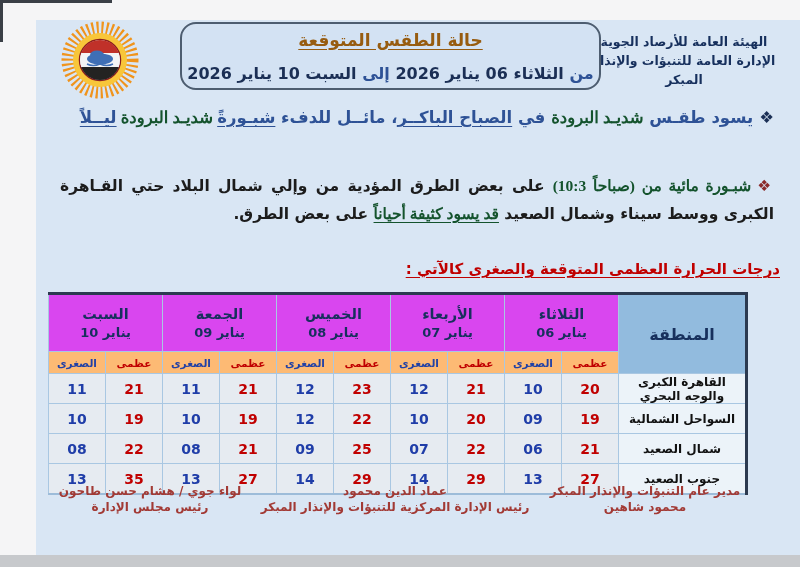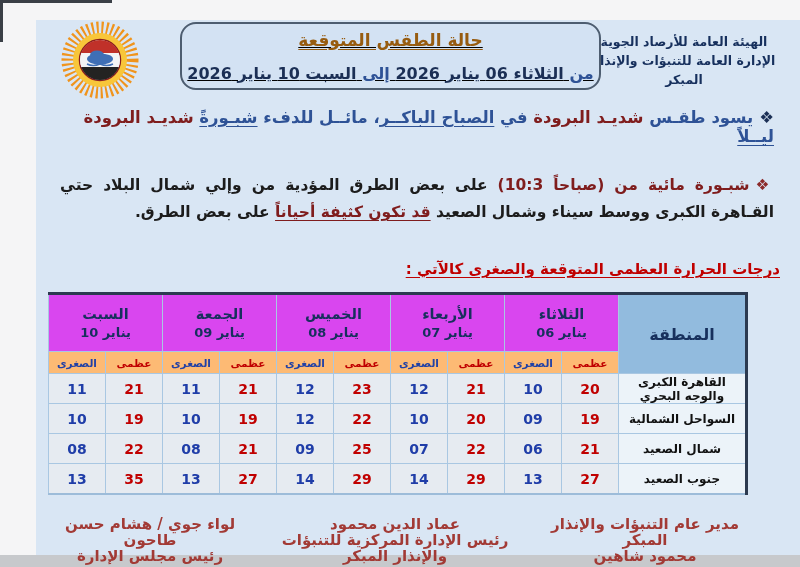--- a/index.html
+++ b/index.html
@@ -6,51 +6,51 @@
   body{width:800px;height:567px;background:#f5f5f6;font-family:"DejaVu Sans",sans-serif;overflow:hidden;}
   .stage{position:relative;width:800px;height:567px;background:#f5f5f6;}
   
   .edge-h{position:absolute;left:0;top:0;width:112px;height:3px;background:#3a3f46;}
   .edge-v{position:absolute;left:0;top:0;width:3px;height:42px;background:#3a3f46;}
   .bottom-strip{position:absolute;left:0;top:555px;width:800px;height:12px;background:#c7c9cc;}
   
   .doc{position:absolute;left:36px;top:20px;width:764px;height:535px;background:#d9e6f4;}
   
   .org-block{position:absolute;top:12px;right:10px;width:212px;text-align:center;color:#17305d;font-weight:bold;font-size:12.5px;line-height:19px;}
-  .title-box{position:absolute;left:144px;top:2px;width:417px;height:64px;border:2px solid #4d5d70;border-radius:16px;background:#d3e2f3;display:flex;flex-direction:column;align-items:center;justify-content:center;gap:14px;text-decoration:underline;}
+  .title-box{position:absolute;left:144px;top:2px;width:417px;height:64px;border:2px solid #4d5d70;border-radius:16px;background:#d3e2f3;display:flex;flex-direction:column;align-items:center;justify-content:center;gap:14px;}
   .title-line1{font-size:17px;font-weight:bold;color:#975c10;text-decoration:underline;text-underline-offset:3px;}
   .title-line2{font-size:16px;font-weight:bold;color:#1b2f55;}
   .logo{position:absolute;left:24px;top:0px;width:80px;height:80px;}
   
   .bullet{position:absolute;right:26px;left:24px;text-align:justify;font-weight:bold;}
   .bullet .marker{margin-left:6px;}
   #bullet-1{top:88px;font-size:16.5px;text-align:right;}
   #bullet-2{top:152px;font-size:15.5px;line-height:27px;}
   .table-heading{position:absolute;top:240px;right:20px;font-size:15px;font-weight:bold;color:#c00000;text-decoration:underline;text-underline-offset:3px;}
   
-  .c-blue{color:#2e5296;} .c-navy{color:#1b2f55;} .c-red{color:#7f1d1d;}
+  .c-blue{color:#2e5296;} .c-navy{color:#1b2f55;} .c-red{color:#14532d;font-family:Liberation Serif, serif;}
   .c-black{color:#1c1c1c;} .c-darkred{color:#8b2a2a;}
   .u{text-decoration:underline;text-underline-offset:3px;}
   
   .temps-wrap{position:absolute;left:12px;top:272px;width:700px;}
   table.temps{border-collapse:collapse;width:700px;table-layout:fixed;
     border-top:3px solid #2c3a50;border-right:3px solid #2c3a50;
     border-left:1px solid #8fb3d6;border-bottom:2px solid #9dbcd9;}
   table.temps th,table.temps td{border:1px solid #a9c7e2;text-align:center;vertical-align:middle;padding:0;}
   th.region-head{background:#92bbde;color:#17305d;font-size:16px;font-weight:bold;}
   th.day{height:56px;background:#d946ef;color:#17305d;font-weight:bold;}
   .day-name{font-size:14.5px;line-height:20px;}
   .day-date{font-size:13px;line-height:18px;}
   th.sub{height:21px;background:#fdba74;font-size:10.5px;font-weight:bold;}
   th.sub.max{color:#c00000;} th.sub.min{color:#2141a6;}
   td.cell{height:29px;background:#e6ebf1;font-size:14px;font-weight:bold;border-top:2px solid #f6f9fc;}
   td.cell.max{color:#c00000;} td.cell.min{color:#1f3da8;}
   td.region-name{background:#ecf3f9;color:#121212;font-size:12px;font-weight:bold;border-top:2px solid #f6f9fc;margin-top:31px;}
   
-  .sig{position:absolute;top:496px;text-align:center;color:#a23a35;font-weight:bold;font-size:15px;line-height:16px;}
+  .sig{position:absolute;top:463px;text-align:center;color:#a23a35;font-weight:bold;font-size:12px;line-height:16px;}
   #sig-0{left:509px;width:200px;}
   #sig-1{left:219px;width:280px;}
   #sig-2{left:9px;width:210px;}
 </style>
 </head>
 <body>
 
 <div class="stage">
   <div class="edge-h"></div>
   <div class="edge-v"></div>
@@ -83,21 +83,21 @@
     <div class="title-box">
       <div class="title-line1">حالة الطقس المتوقعة</div>
       <div class="title-line2"><span class="c-blue">من </span><span class="c-navy">الثلاثاء 06 يناير 2026 </span><span class="c-blue">إلى </span><span class="c-navy">السبت 10 يناير 2026</span></div>
     </div>
 
     <div class="bullet" id="bullet-1">
       <span class="marker c-navy">❖</span><span><span class="c-blue">يسود طقـس </span><span class="c-red">شديـد البرودة</span><span class="c-blue"> في </span><span class="c-blue u">الصباح الباكــر</span><span class="c-blue">، مائــل للدفء </span><span class="c-blue u">شبـورةً</span><span class="c-red"> شديـد البرودة </span><span class="c-blue u">ليــلاً</span></span>
     </div>
 
     <div class="bullet" id="bullet-2">
-      <span class="marker c-darkred">❖</span><span><span class="c-red">شبـورة مائية من </span><span class="c-red" dir="ltr">(10:3 صباحاً)</span><span class="c-black"> على بعض الطرق المؤدية من وإلي شمال البلاد حتي القـاهرة الكبرى ووسط سيناء وشمال الصعيد </span><span class="c-red u">قد تكون كثيفة أحياناً</span><span class="c-black"> على بعض الطرق.</span></span>
+      <span class="marker c-darkred">❖</span><span><span class="c-red">شبـورة مائية من </span><span class="c-red" dir="ltr">(10:3 صباحاً)</span><span class="c-black"> على بعض الطرق المؤدية من وإلي شمال البلاد حتي القـاهرة الكبرى ووسط سيناء وشمال الصعيد </span><span class="c-red u">قد يسود كثيفة أحياناً</span><span class="c-black"> على بعض الطرق.</span></span>
     </div>
 
     <div class="table-heading">درجات الحرارة العظمى المتوقعة والصغرى كالآتي :</div>
 
     <div class="temps-wrap">
       <table class="temps" dir="rtl">
         <colgroup id="temps-cols">
             <col style="width: 128px;">
             <col>
             <col>

